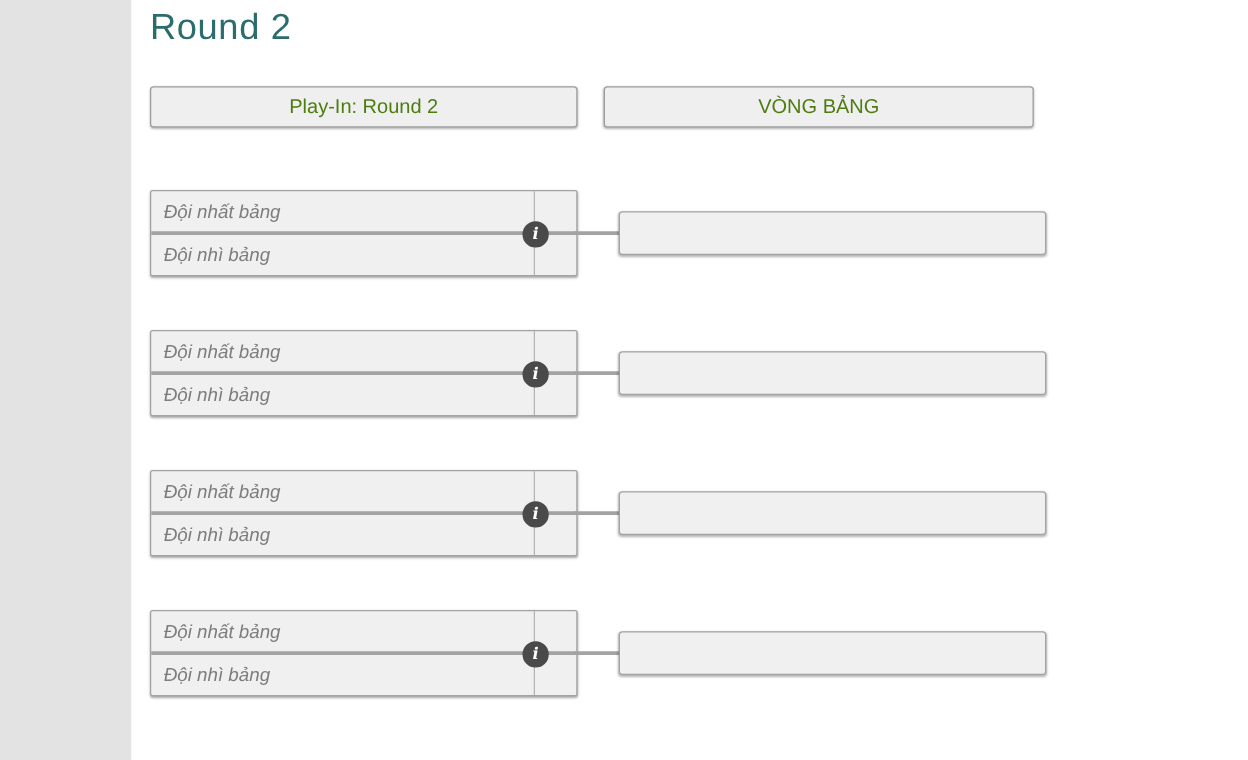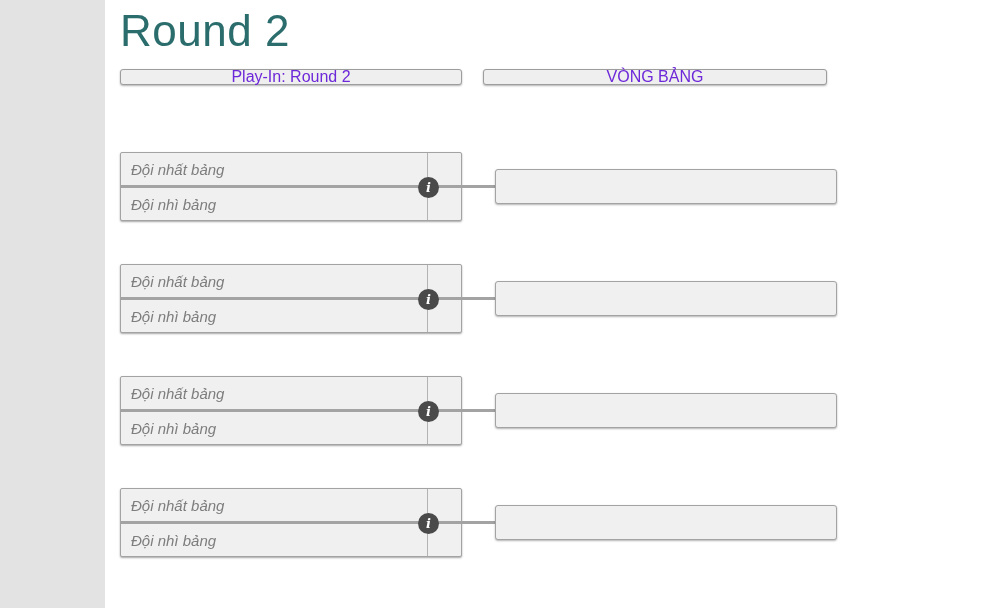--- a/index.html
+++ b/index.html
@@ -14,33 +14,33 @@
 
   .left-gutter {
     position: absolute; left: 0; top: 0;
     width: 105px; height: 608px;
     background: #e3e3e3;
   }
 
   .page-title {
     position: absolute; left: 120px; top: 6px;
     margin: 0;
-    font-size: 44px; font-weight: 400;
+    font-size: 29px; font-weight: 400;
     color: #2b6c6c;
     letter-spacing: 0.5px;
   }
 
   .round-header {
-    position: absolute; top: 69px; height: 16px;
+    position: absolute; top: 69px; height: 33px;
     background: #efefef;
     border: 1px solid #9d9d9d;
     border-radius: 3px;
     box-shadow: 0 1px 2px rgba(0,0,0,0.3);
     display: flex; align-items: center; justify-content: center;
-    font-size: 16px; color: #6d28d9;
+    font-size: 16px; color: #4d7c0f;
     cursor: pointer;
   }
   .round-header.first  { left: 120px; width: 342px; }
   .round-header.second { left: 483px; width: 344px; }
 
   .match { position: absolute; left: 120px; width: 717px; height: 72px; }
   .match.m0 { top: 152px; }
   .match.m1 { top: 264px; }
   .match.m2 { top: 376px; }
   .match.m3 { top: 488px; }

